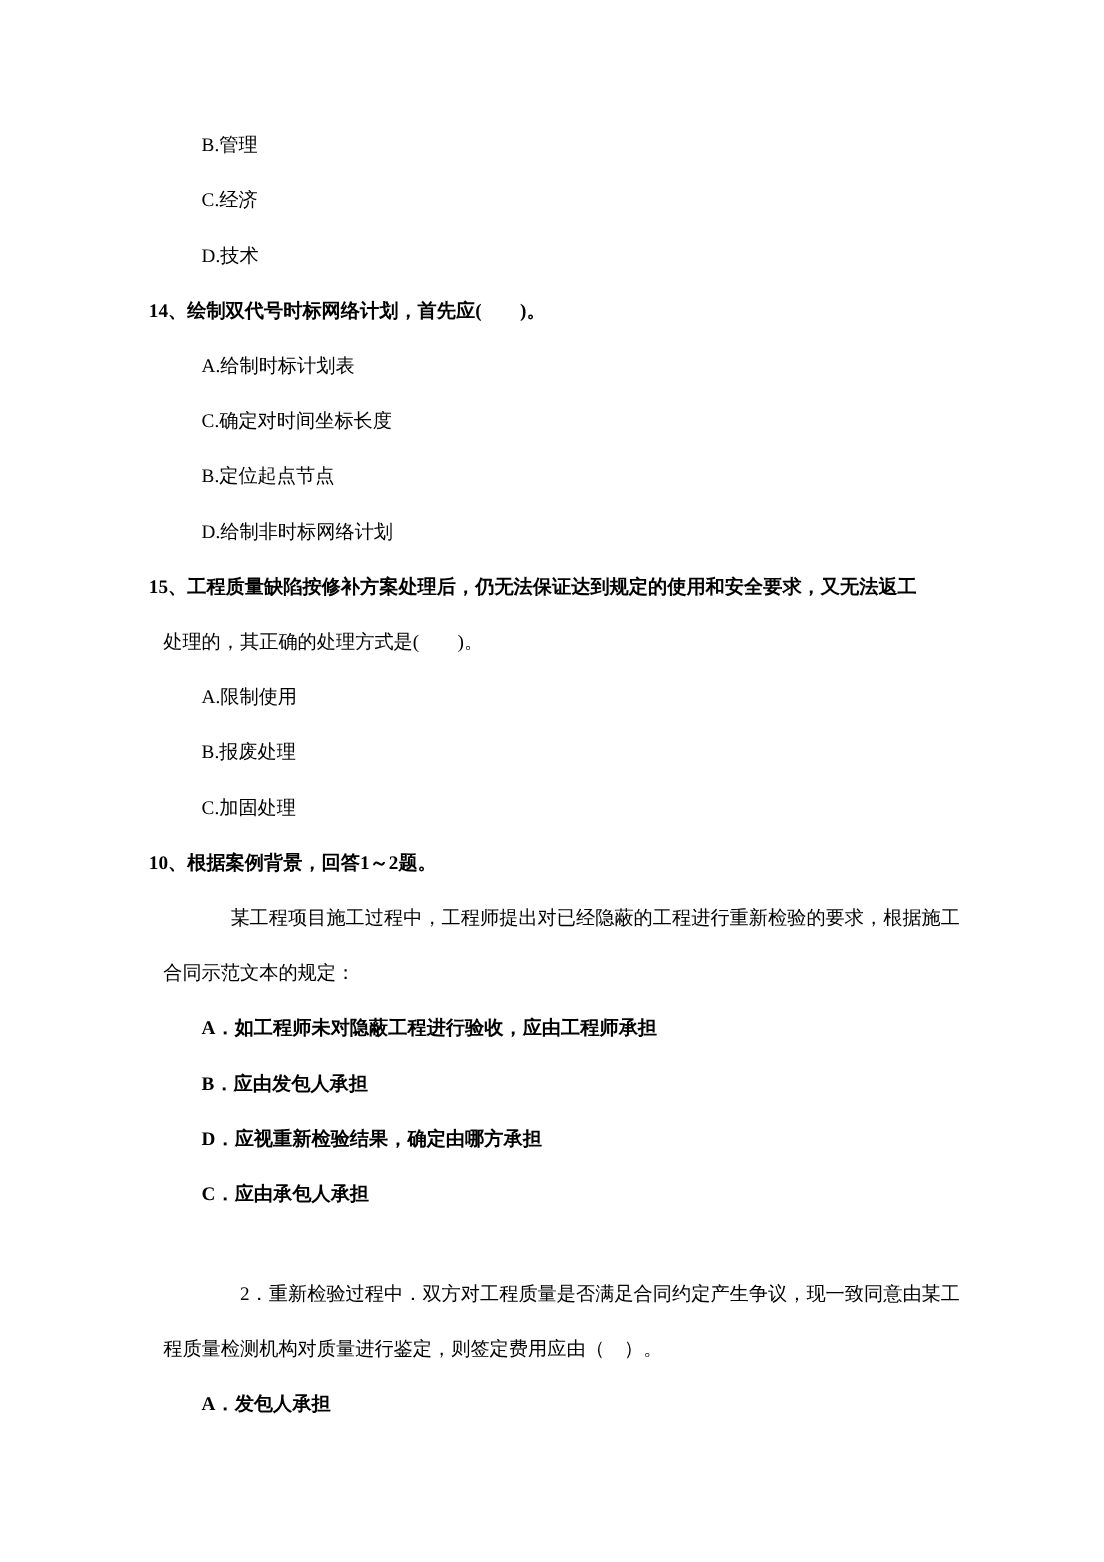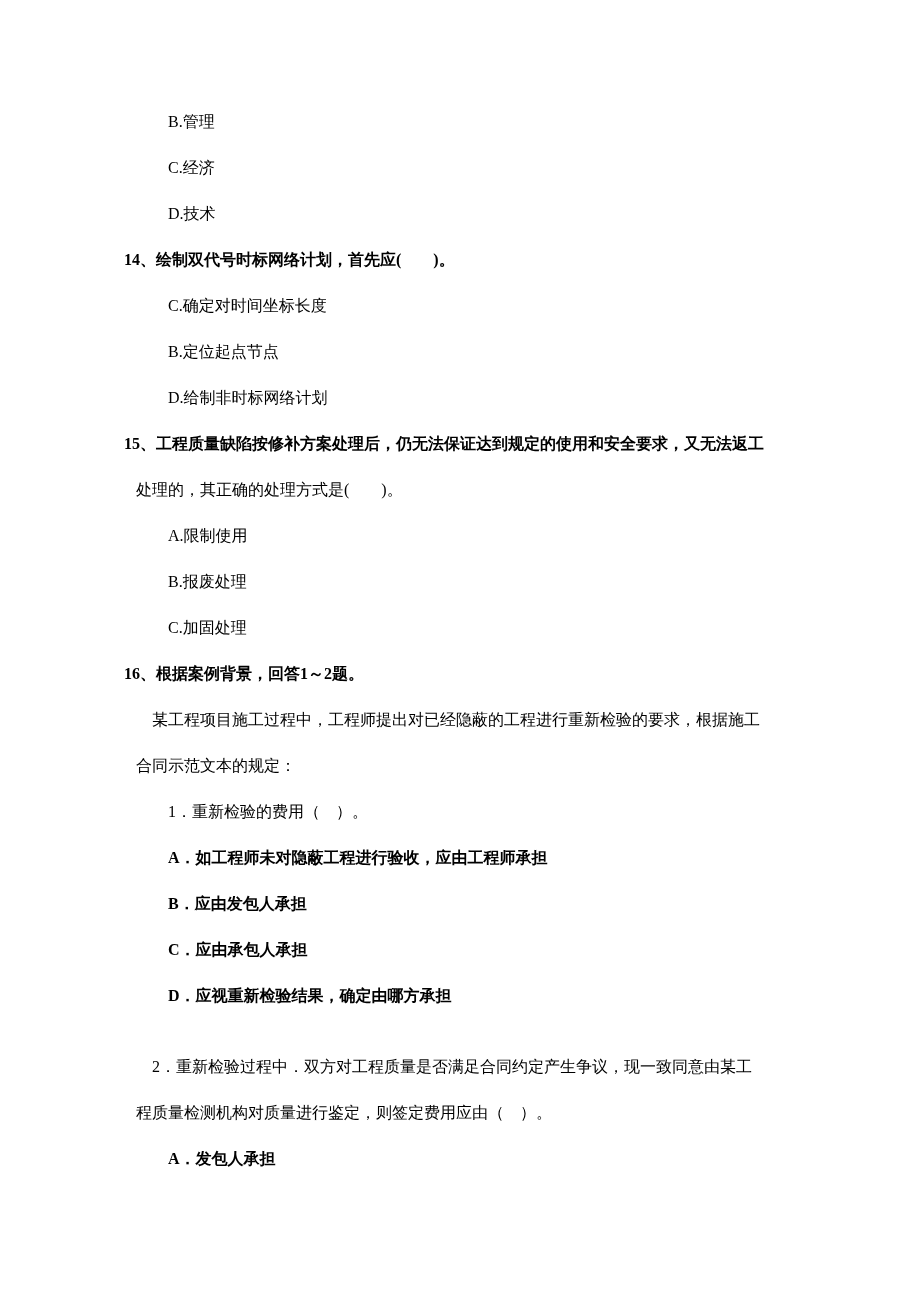--- a/index.html
+++ b/index.html
@@ -22,22 +22,23 @@
     font-family: Liberation Serif, serif;
   }
   .question {
     margin: 0 0 22px 4px;
     font-weight: bold;
   }
   .question-cont {
     margin: 0 0 22px 16px;
   }
   .indent-para {
-    margin: 3px 0 22px 0;
+    margin: 15px 0 22px 0;
     text-indent: 2em;
+    text-align: right;
   }
   .sub-question {
     margin: 0 0 22px 48px;
   }
   .sub-option {
     margin: 0 0 22px 48px;
     font-weight: bold;
   }
   .blank-gap {
     height: 22px;
@@ -46,39 +47,39 @@
 </head>
 <body>
 
 <div class="page">
 
   <div class="option">B.管理</div>
   <div class="option">C.经济</div>
   <div class="option">D.技术</div>
 
   <div class="question">14、绘制双代号时标网络计划，首先应(　　)。</div>
+  <div class="option">A.给制时标计划表</div>
   <div class="option">C.确定对时间坐标长度</div>
   <div class="option">B.定位起点节点</div>
   <div class="option">D.给制非时标网络计划</div>
 
   <div class="question">15、工程质量缺陷按修补方案处理后，仍无法保证达到规定的使用和安全要求，又无法返工</div>
   <div class="question-cont">处理的，其正确的处理方式是(　　)。</div>
   <div class="option">A.限制使用</div>
   <div class="option">B.报废处理</div>
   <div class="option">C.加固处理</div>
 
-  <div class="question">16、根据案例背景，回答1～2题。</div>
+  <div class="question">10、根据案例背景，回答1～2题。</div>
   <div class="indent-para">某工程项目施工过程中，工程师提出对已经隐蔽的工程进行重新检验的要求，根据施工</div>
   <div class="question-cont">合同示范文本的规定：</div>
 
-  <div class="sub-question">1．重新检验的费用（　）。</div>
   <div class="sub-option">A．如工程师未对隐蔽工程进行验收，应由工程师承担</div>
   <div class="sub-option">B．应由发包人承担</div>
+  <div class="sub-option">D．应视重新检验结果，确定由哪方承担</div>
   <div class="sub-option">C．应由承包人承担</div>
-  <div class="sub-option">D．应视重新检验结果，确定由哪方承担</div>
 
   <div class="blank-gap"></div>
 
   <div class="indent-para">2．重新检验过程中．双方对工程质量是否满足合同约定产生争议，现一致同意由某工</div>
   <div class="question-cont">程质量检测机构对质量进行鉴定，则签定费用应由（　）。</div>
   <div class="sub-option">A．发包人承担</div>
 
 </div>
 
 </body></html>

